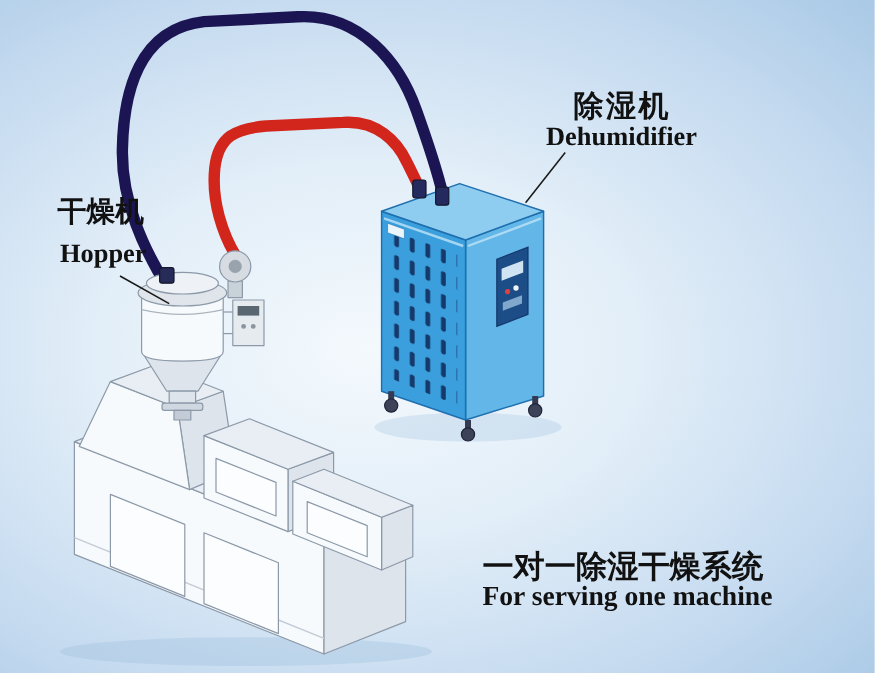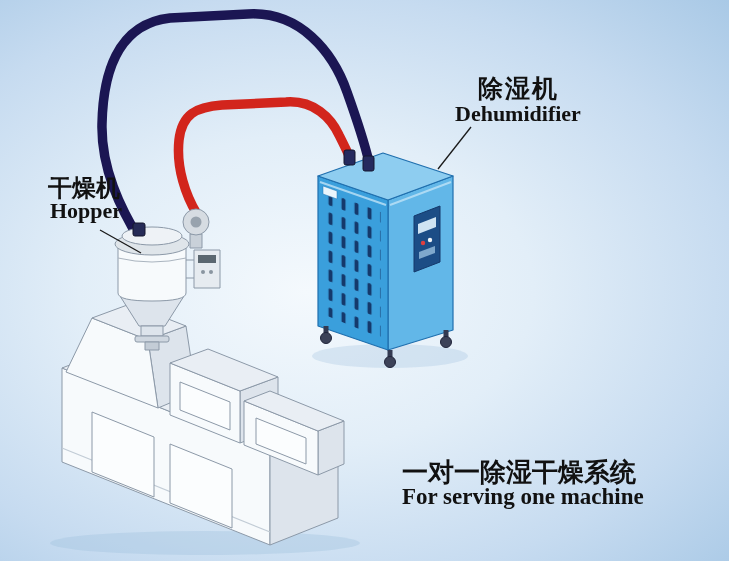--- a/index.html
+++ b/index.html
@@ -7,21 +7,21 @@
   .stage {
     position:relative; width:729px; height:561px; overflow:hidden;
     background: radial-gradient(ellipse at 42% 52%,
       var(--background-center,#f4f9fd) 0%, #e2eef8 38%,
       #c6dbf0 72%, var(--background-edge,#a9c9e6) 100%);
   }
   svg { position:absolute; left:0; top:0; }
   .label { position:absolute; color: var(--text,#111); white-space:nowrap; }
   .cn { font-family:Liberation Mono, monospace; font-weight:bold; }
   .en { font-family:"Liberation Serif", serif; font-weight:bold; }
-  .lbl-hopper-cn { left:48px; top:172px; font-size:24px; }
+  .lbl-hopper-cn { left:48px; top:160px; font-size:24px; }
   .lbl-hopper-en { left:50px; top:198px; font-size:22px; }
   .lbl-dehu-cn   { left:478px; top:72px; font-size:25px; letter-spacing:2px; }
   .lbl-dehu-en   { left:455px; top:101px; font-size:22px; }
   .lbl-title-cn  { left:402px; top:455px; font-size:26px; }
   .lbl-title-en  { left:402px; top:484px; font-size:23px; }
 
   .pipe { fill:none; stroke-width:9.5; stroke-linecap:round; stroke-linejoin:round; }
   .pipe-return { stroke: var(--pipe-return,#1b1653); }
   .pipe-supply { stroke: var(--pipe-supply,#d2251c); }
 

